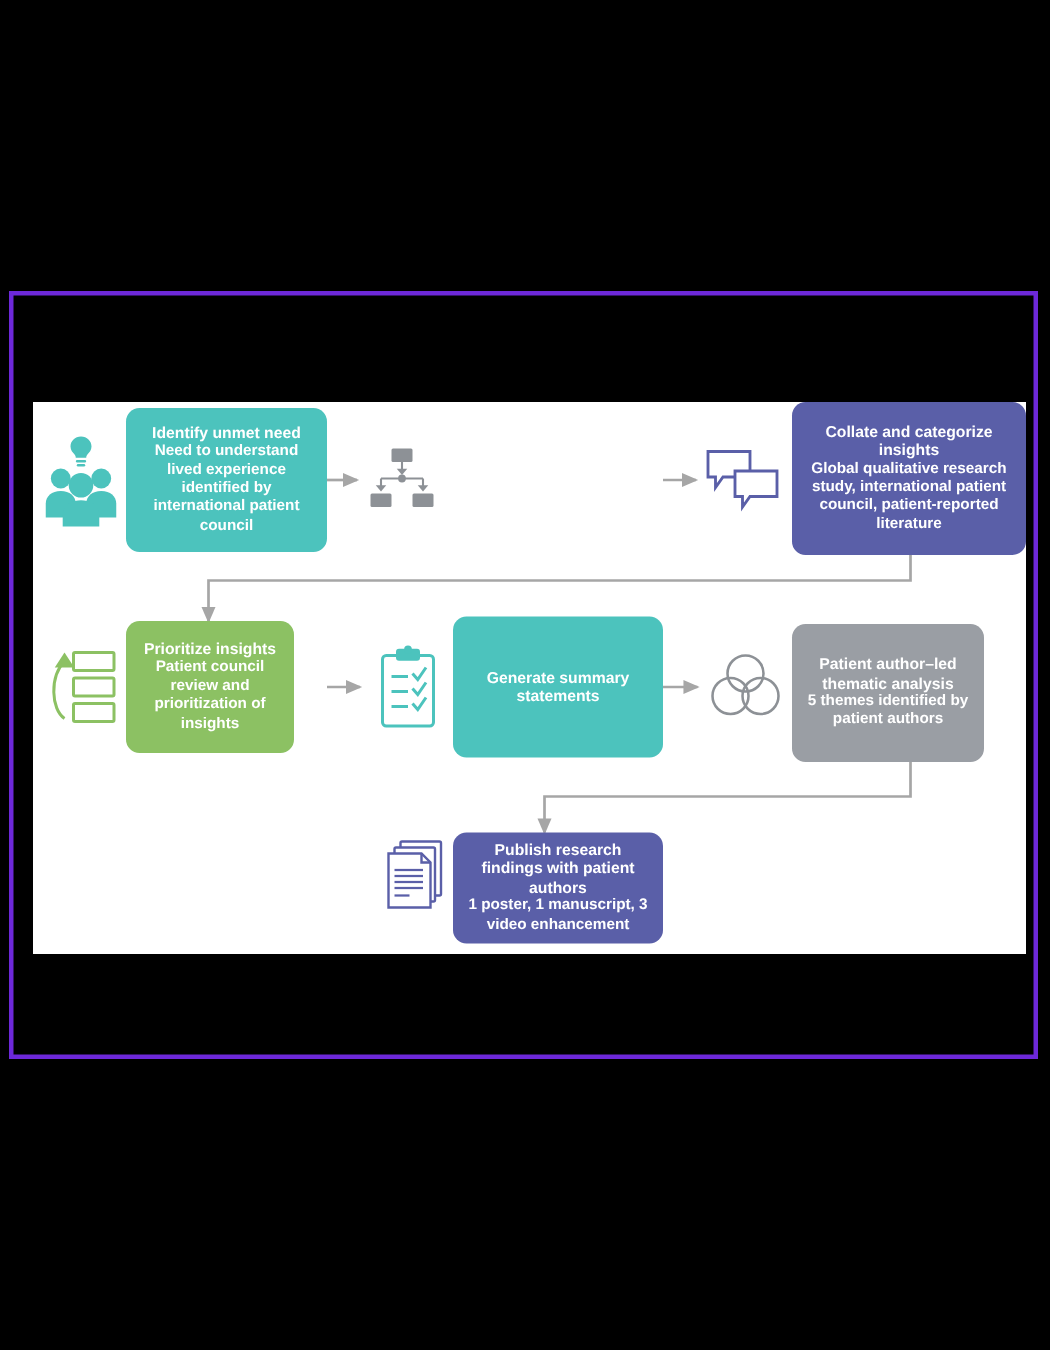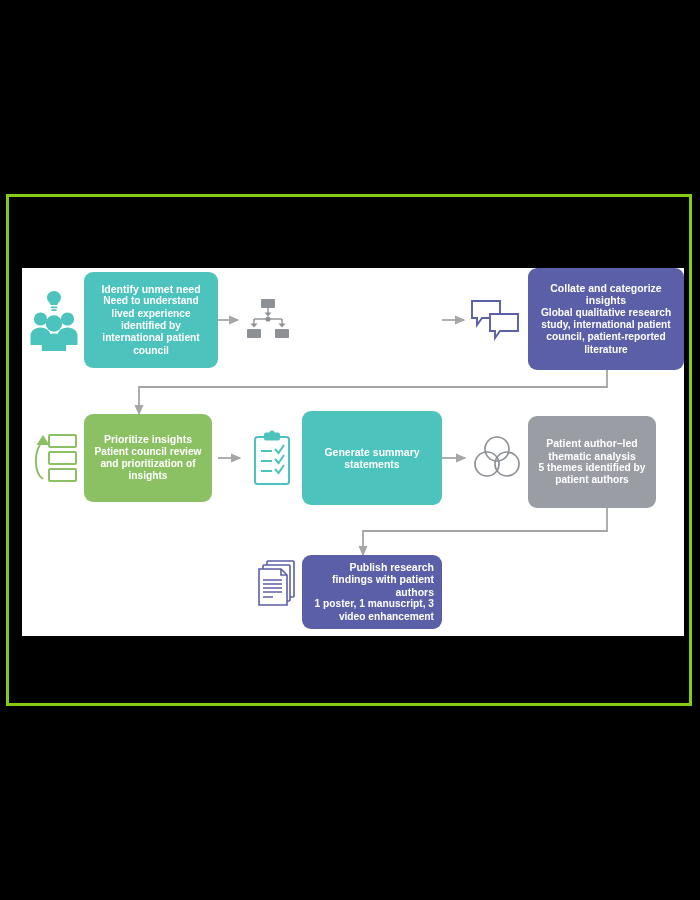--- a/index.html
+++ b/index.html
@@ -3,21 +3,21 @@
 <meta charset="utf-8">
 <style>
   html,body{margin:0;padding:0;}
   body{
     width:700px;height:900px;background:#000000;
     font-family:"Liberation Sans",sans-serif;
     overflow:hidden;position:relative;
   }
   #figure-frame{
     position:absolute;left:6px;top:194px;width:686px;height:512px;
-    border:3px solid #84cc16;box-sizing:border-box;background:#000000;
+    border:3px solid #6d28d9;box-sizing:border-box;background:#000000;
   }
   #diagram-canvas{
     position:absolute;left:13px;top:71px;width:662px;height:368px;
     background:#ffffff;
   }
   .node{
     position:absolute;border-radius:9px;box-sizing:border-box;
     display:flex;flex-direction:column;align-items:center;justify-content:center;
     color:#ffffff;text-align:center;padding:6px 8px;
   }
@@ -112,21 +112,21 @@
         <g fill="none" stroke="#8cc163" stroke-width="2">
           <rect x="17" y="4" width="27" height="12" rx="1"></rect>
           <rect x="17" y="21" width="27" height="12" rx="1"></rect>
           <rect x="17" y="38" width="27" height="12" rx="1"></rect>
           <path d="M11 48 C2 42 1 20 11 10"></path>
         </g>
         <path d="M11 4 L17.5 14 L4.5 14 Z" fill="#8cc163"></path>
       </svg>
     </div>
 
-    <div class="node" style="left:62px;top:146px;width:128px;height:88px;background:#8cc163;text-align:center;">
+    <div class="node" style="left:62px;top:146px;width:112px;height:88px;background:#8cc163;text-align:center;">
       <div class="title">Prioritize insights</div>
       <div class="desc">Patient council review and prioritization of insights</div>
     </div>
 
     <div class="icon-wrap" style="left:228px;top:162px;width:44px;height:58px;">
       <svg width="44" height="58" viewBox="0 0 44 58">
         <g stroke="#4cc3bd" stroke-width="2" fill="none">
           <rect x="5" y="7" width="34" height="47" rx="2.5" fill="#ffffff"></rect>
           <rect x="14" y="2.5" width="16" height="8" rx="2" fill="#4cc3bd" stroke="none"></rect>
           <circle cx="22" cy="3" r="2.6" fill="#4cc3bd" stroke="none"></circle>
@@ -170,19 +170,19 @@
         <g stroke="#5a5fa8" stroke-width="1.5" fill="none">
           <path d="M9 21 H28"></path>
           <path d="M9 25 H28"></path>
           <path d="M9 29 H28"></path>
           <path d="M9 33 H28"></path>
           <path d="M9 38 H19"></path>
         </g>
       </svg>
     </div>
 
-    <div class="node" style="left:280px;top:287px;width:140px;height:74px;background:#5a5fa8;text-align:right;">
+    <div class="node" style="left:280px;top:287px;width:140px;height:74px;background:#5a5fa8;">
       <div class="title">Publish research findings with patient authors</div>
       <div class="desc">1 poster, 1 manuscript, 3 video enhancement</div>
     </div>
 
   </div>
 </div>
 
 </body></html>

